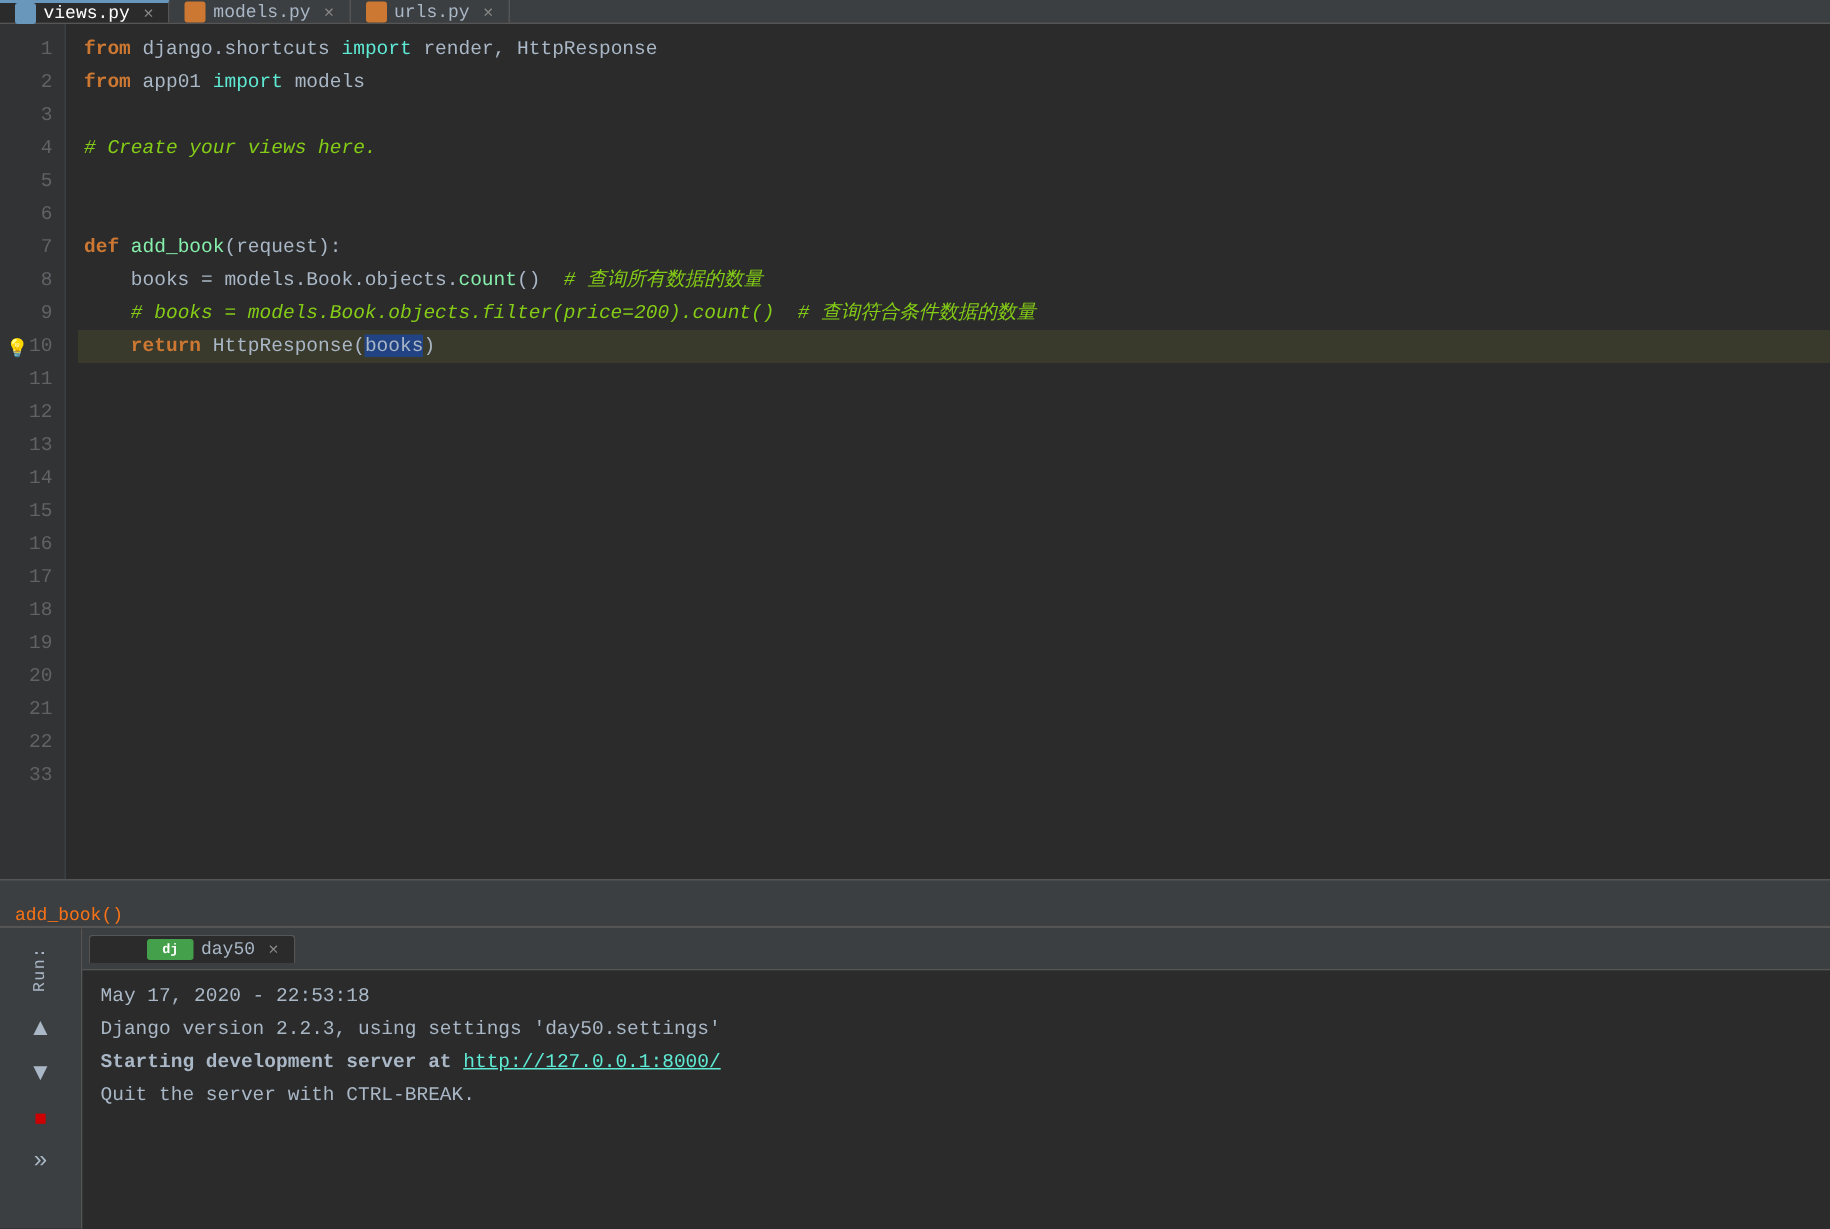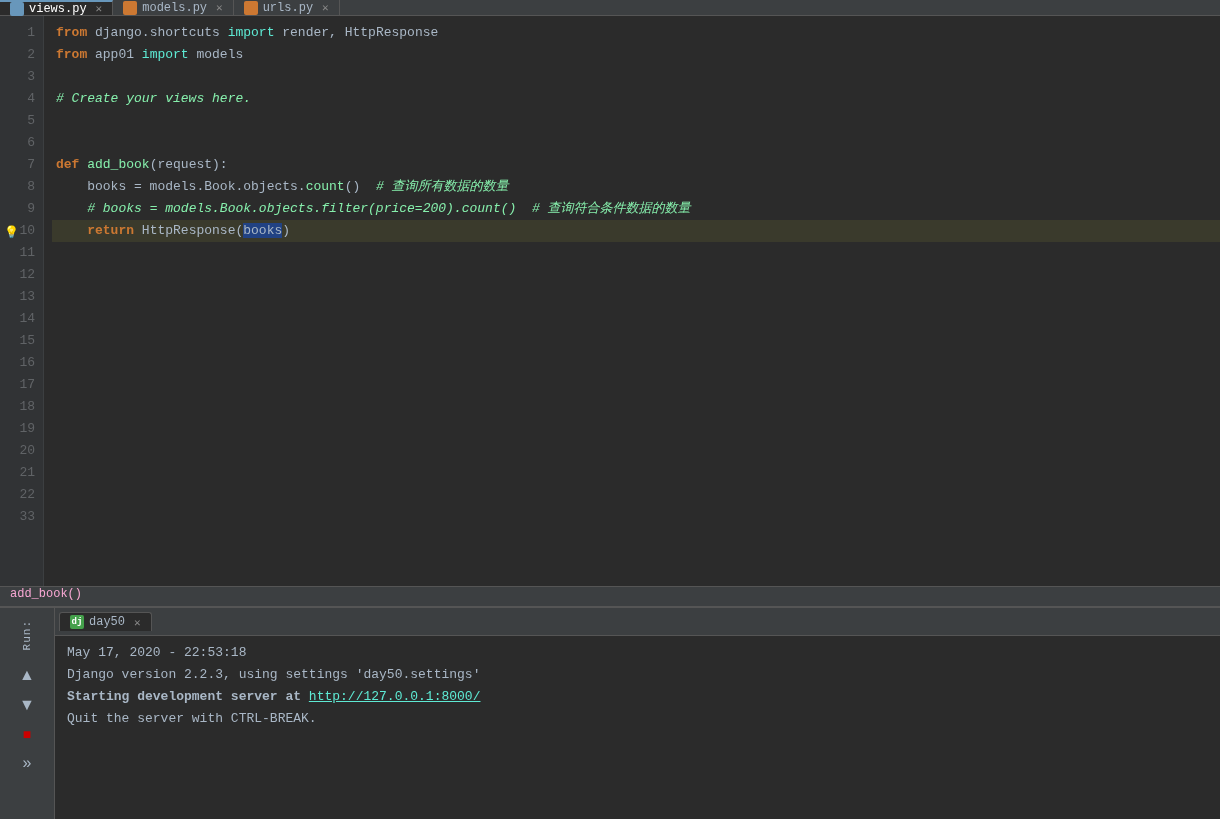--- a/index.html
+++ b/index.html
@@ -109,33 +109,33 @@
       position: relative;
     }
     .code-line.highlighted {
       background: #3a3a2c;
     }
 
     
     .kw { color: #cc7832; font-weight: bold; } 
     .kw2 { color: #5eead4; } 
     .fn { color: #86efac; }
-    .comment { color: #86efac; font-style: italic; }
+    .comment { color: #84cc16; font-style: italic; }
     .selected { background: #214283; }
 
     
     .status-bar {
       background: #3c3f41;
       border-top: 1px solid #555;
-      height: 20px;
-      display: flex;
-      align-items: flex-start;
+      height: 31px;
+      display: flex;
+      align-items: flex-end;
       padding: 0 10px;
       font-size: 12px;
-      color: #f9a8d4;
+      color: #f97316;
     }
 
     
     .run-panel {
       background: #2b2b2b;
       border-top: 2px solid #555;
       height: 215px;
       display: flex;
     }
     .run-sidebar {
@@ -186,30 +186,31 @@
       background: #2b2b2b;
       border: 1px solid #555;
       border-bottom: none;
       font-size: 12px;
       color: #a9b7c6;
       cursor: pointer;
       gap: 5px;
       border-radius: 3px 3px 0 0;
     }
     .dj-icon {
-      width: 14px;
+      width: 31px;
       height: 14px;
       background: #44a04b;
       border-radius: 2px;
       display: inline-flex;
       align-items: center;
       justify-content: center;
       font-size: 9px;
       color: white;
       font-weight: bold;
+      margin-left: 28px;
     }
     .run-content {
       flex: 1;
       padding: 6px 12px;
       font-size: 13px;
       line-height: 22px;
       color: #a9b7c6;
       overflow-y: auto;
       background: #2b2b2b;
     }

